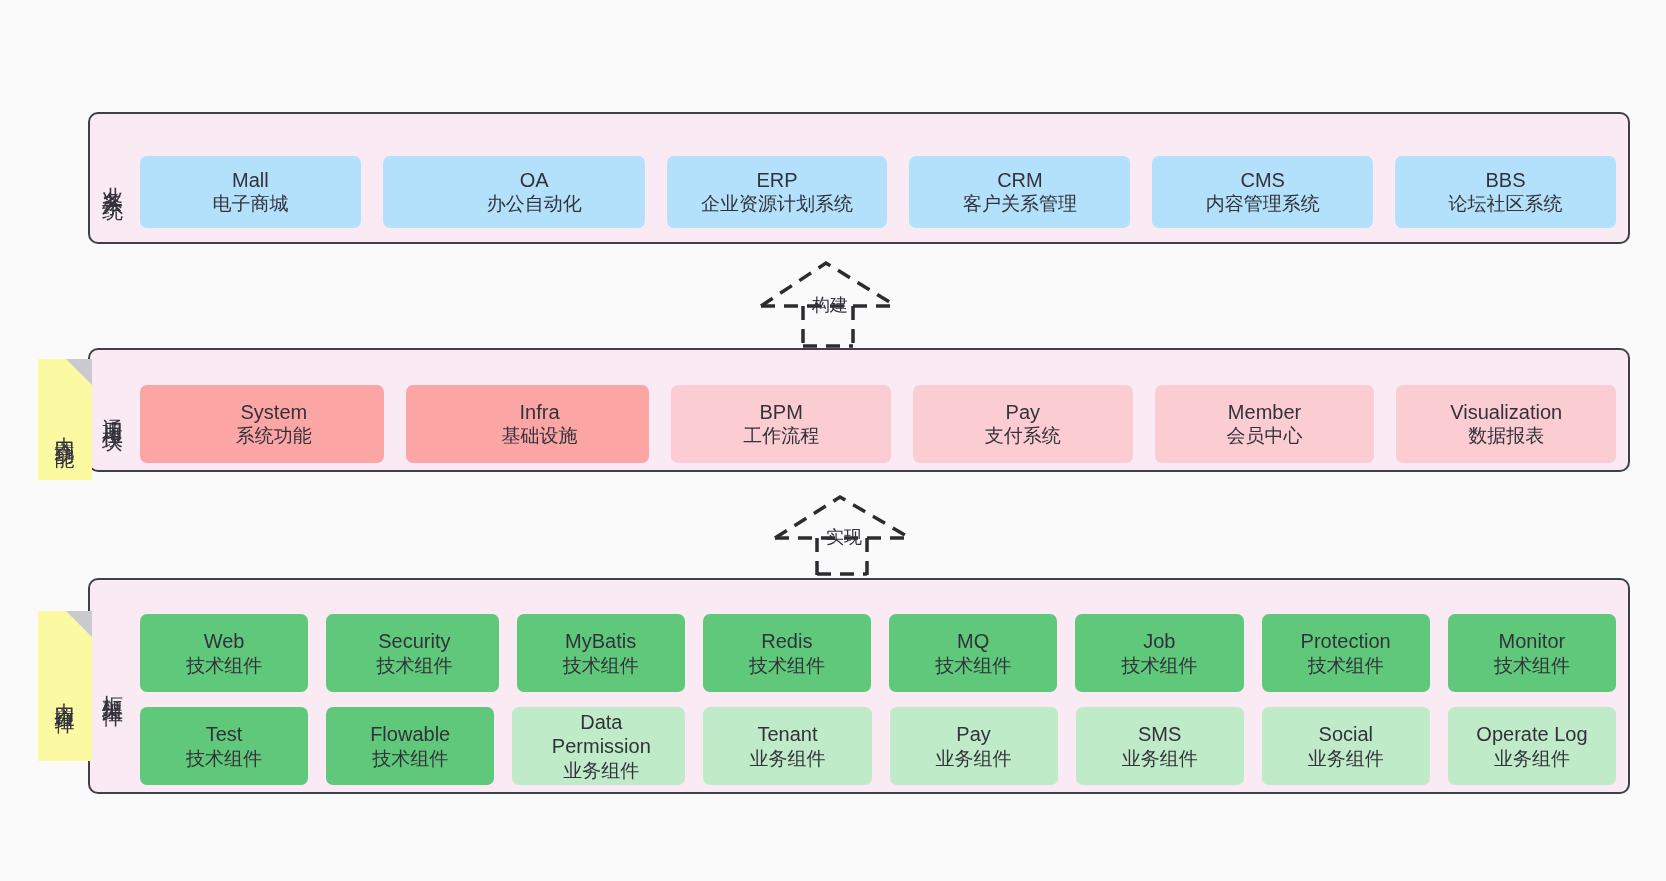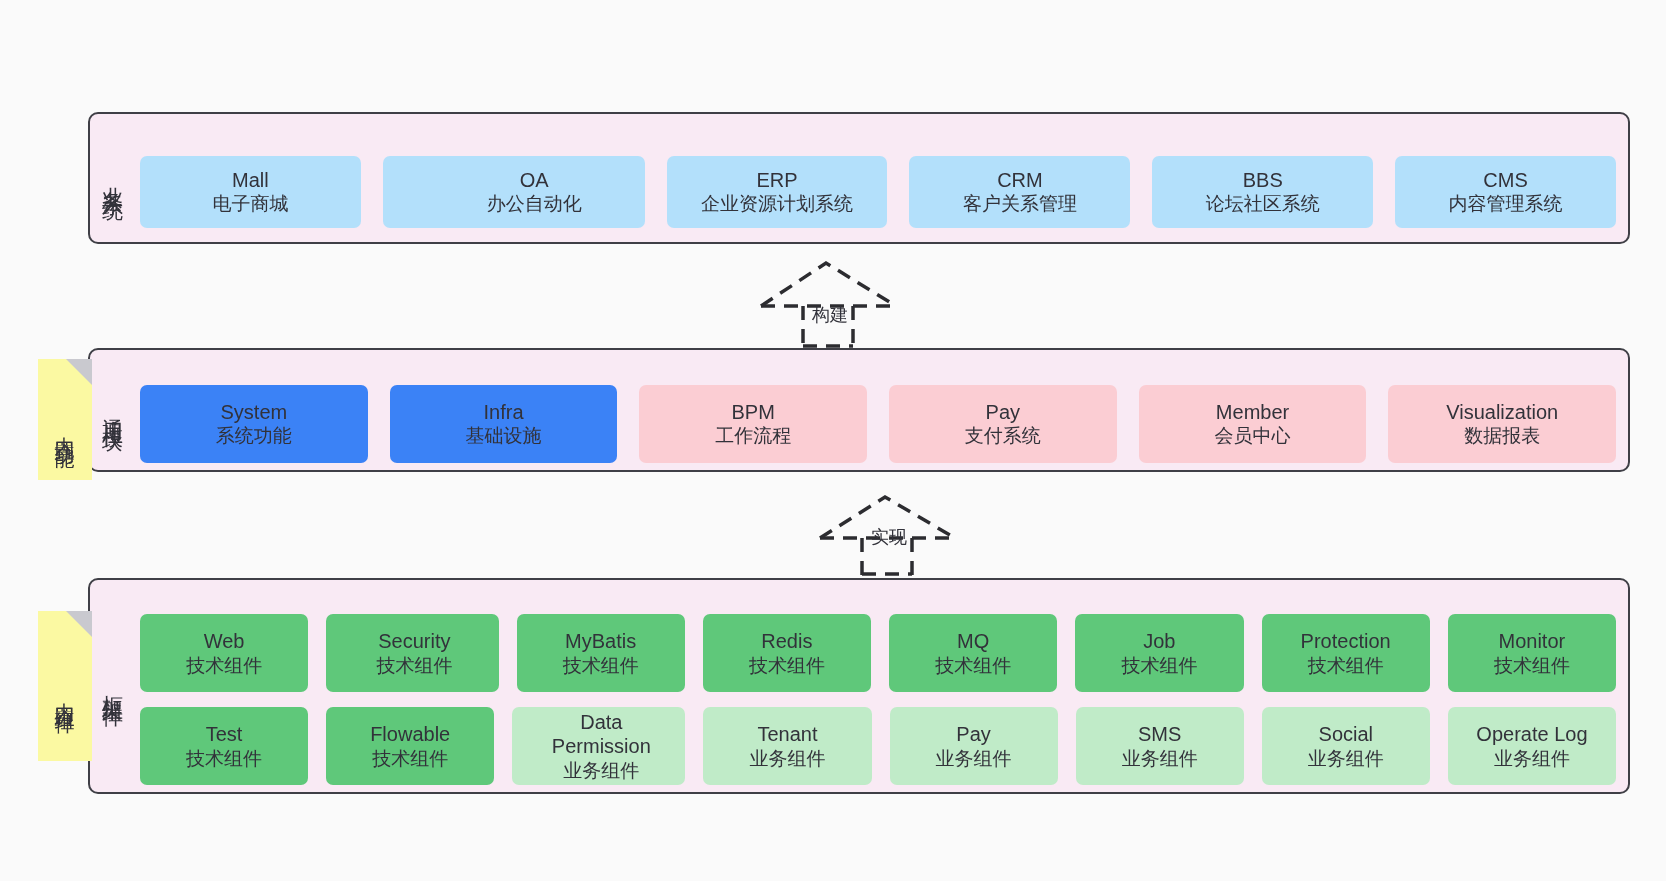--- a/index.html
+++ b/index.html
@@ -61,21 +61,21 @@
     text-align: center;
     color: #32323a;
     line-height: 1.22;
     padding: 6px 4px;
   }
   .box .b-title { font-size: 20px; }
   .box .b-sub   { font-size: 19px; }
 
   
   .c-blue       { background: #b3e0fb; }
-  .c-red        { background: #3b82f6; }
+  .c-red        { background: #fca5a5; padding-left: 28px; }
   .c-pink       { background: #fbcdd3; }
   .c-green      { background: #5fc87a; }
   .c-greenlight { background: #c0ebc8; }
 
   
   .note {
     position: absolute;
     width: 54px;
     background: #fbf9a2;
     display: flex;
@@ -131,42 +131,42 @@
         </div>
         <div class="box c-blue" style="height:72px;">
           <div class="b-title">ERP</div>
           <div class="b-sub">企业资源计划系统</div>
         </div>
         <div class="box c-blue" style="height:72px;">
           <div class="b-title">CRM</div>
           <div class="b-sub">客户关系管理</div>
         </div>
         <div class="box c-blue" style="height:72px;">
+          <div class="b-title">CMS</div>
+          <div class="b-sub">内容管理系统</div>
+        </div>
+        <div class="box c-blue" style="height:72px;">
           <div class="b-title">BBS</div>
           <div class="b-sub">论坛社区系统</div>
-        </div>
-        <div class="box c-blue" style="height:72px;">
-          <div class="b-title">CMS</div>
-          <div class="b-sub">内容管理系统</div>
         </div>
       </div>
     </div>
   </div>
 
   <div class="connector" style="left:756px; top:258px; width:150px; height:90px;">
     <svg width="150" height="90" viewBox="0 0 150 90">
 
       <path d="M 5 48 L 70 5 L 140 48" fill="none" stroke="#2c2c30" stroke-width="3.5" stroke-dasharray="14 9" stroke-linecap="butt"></path>
 
       <path d="M 47 48 L 47 90" fill="none" stroke="#2c2c30" stroke-width="3.5" stroke-dasharray="14 9"></path>
       <path d="M 97 48 L 97 90" fill="none" stroke="#2c2c30" stroke-width="3.5" stroke-dasharray="14 9"></path>
       <path d="M 5 48 L 140 48" fill="none" stroke="#2c2c30" stroke-width="3.5" stroke-dasharray="14 9"></path>
       <path d="M 47 88 L 97 88" fill="none" stroke="#2c2c30" stroke-width="3.5" stroke-dasharray="14 9"></path>
     </svg>
-    <span class="connector-label" style="left:56px; top:48px;">构建</span>
+    <span class="connector-label" style="left:56px; top:38px;">构建</span>
   </div>
 
   <div class="layer" id="layer-1" style="left:88px; top:348px; width:1542px; height:124px;">
     <div class="band-label">通用模块</div>
     <div class="boxes">
       <div class="box-row">
         <div class="box c-red" style="height:78px;">
           <div class="b-title">System</div>
           <div class="b-sub">系统功能</div>
         </div>
@@ -191,21 +191,21 @@
           <div class="b-sub">数据报表</div>
         </div>
       </div>
     </div>
   </div>
 
   <div class="note" style="left:38px; top:359px; height:121px;">
     <span class="note-text">内置功能</span>
   </div>
 
-  <div class="connector" style="left:815px; top:492px; width:150px; height:84px;">
+  <div class="connector" style="left:770px; top:492px; width:150px; height:84px;">
     <svg width="150" height="84" viewBox="0 0 150 84">
       <path d="M 5 46 L 70 5 L 140 46" fill="none" stroke="#2c2c30" stroke-width="3.5" stroke-dasharray="14 9" stroke-linecap="butt"></path>
       <path d="M 47 46 L 47 84" fill="none" stroke="#2c2c30" stroke-width="3.5" stroke-dasharray="14 9"></path>
       <path d="M 97 46 L 97 84" fill="none" stroke="#2c2c30" stroke-width="3.5" stroke-dasharray="14 9"></path>
       <path d="M 5 46 L 140 46" fill="none" stroke="#2c2c30" stroke-width="3.5" stroke-dasharray="14 9"></path>
       <path d="M 47 82 L 97 82" fill="none" stroke="#2c2c30" stroke-width="3.5" stroke-dasharray="14 9"></path>
     </svg>
     <span class="connector-label" style="left:56px; top:36px;">实现</span>
   </div>
 

